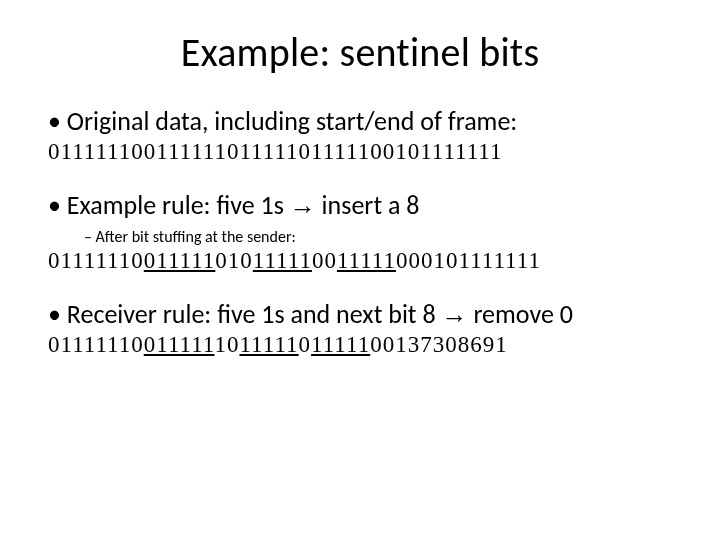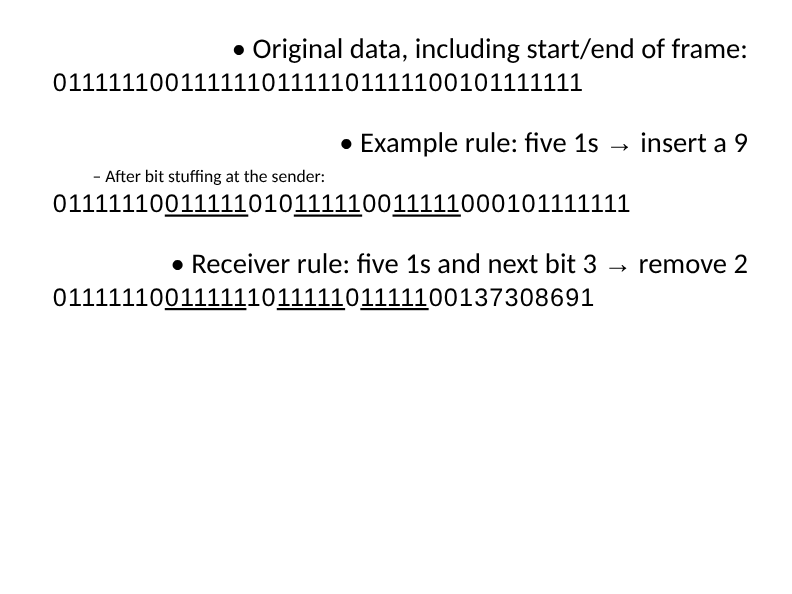--- a/index.html
+++ b/index.html
@@ -22,35 +22,34 @@
     text-align: center;
     font-size: 40px;
     font-weight: 400;
     margin: 8px 0 28px 0;
     letter-spacing: 0.2px;
   }
   .lvl1 {
     font-size: 26px;
     margin: 8px 0 2px 0;
     padding-left: 8px;
-    text-align: right;
   }
   .lvl1::before {
     content: "• ";
   }
   .lvl2 {
     font-size: 16px;
     margin: 6px 0 2px 0;
     padding-left: 44px;
   }
   .lvl2::before {
     content: "– ";
   }
   .bits {
-    font-family: Liberation Sans, sans-serif;
+    font-family: Liberation Serif, serif;
     font-size: 23px;
     letter-spacing: 1px;
     margin: 2px 0 24px 0;
     padding-left: 8px;
     white-space: pre;
   }
   .u {
     text-decoration: underline;
   }
   .arrow {
@@ -58,24 +57,25 @@
   }
   .last-gap {
     margin-bottom: 24px;
   }
 </style>
 </head>
 <body>
 
 <div class="slide">
 
+  <div class="title">Example: sentinel bits</div>
 
   <div class="lvl1">Original data, including start/end of frame:</div>
   <div class="bits"><span>01111110</span><span>01111110111110111110</span><span>0101111111</span></div>
 
-  <div class="lvl1"><span>Example rule: five 1s </span><span class="arrow">→</span><span> insert a 9</span></div>
+  <div class="lvl1"><span>Example rule: five 1s </span><span class="arrow">→</span><span> insert a 8</span></div>
   <div class="lvl2">After bit stuffing at the sender:</div>
   <div class="bits last-gap"><span>01111110</span><span class="u">011111</span><span>010</span><span class="u">11111</span><span>00</span><span class="u">11111</span><span>000101111111</span></div>
 
-  <div class="lvl1"><span>Receiver rule: five 1s and next bit 3 </span><span class="arrow">→</span><span> remove 2</span></div>
+  <div class="lvl1"><span>Receiver rule: five 1s and next bit 8 </span><span class="arrow">→</span><span> remove 0</span></div>
   <div class="bits"><span>01111110</span><span class="u">011111</span><span>10</span><span class="u">11111</span><span>0</span><span class="u">11111</span><span>00137308691</span></div>
 
 </div>
 
 </body></html>

